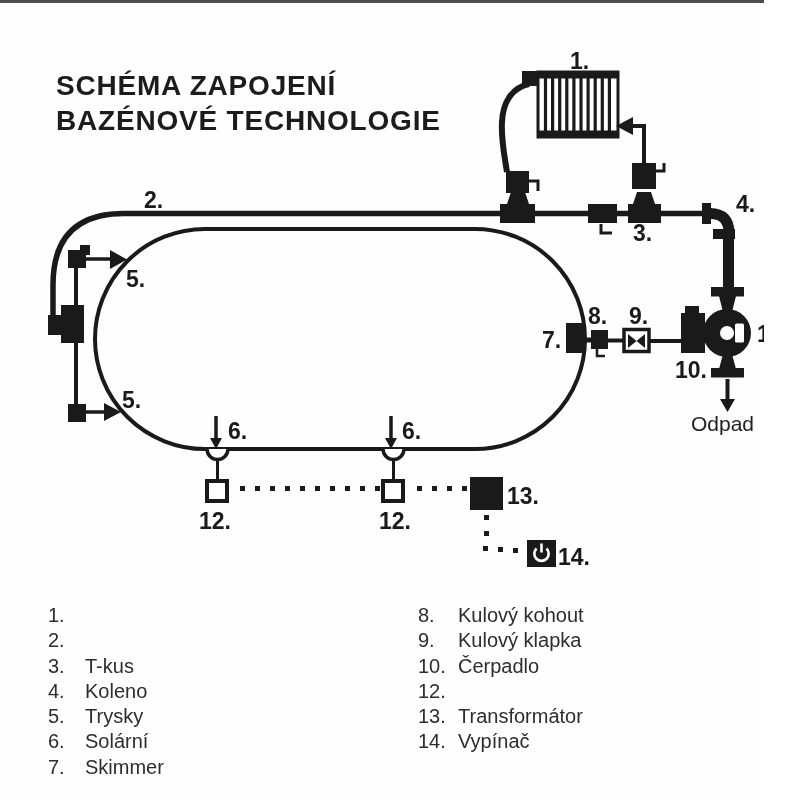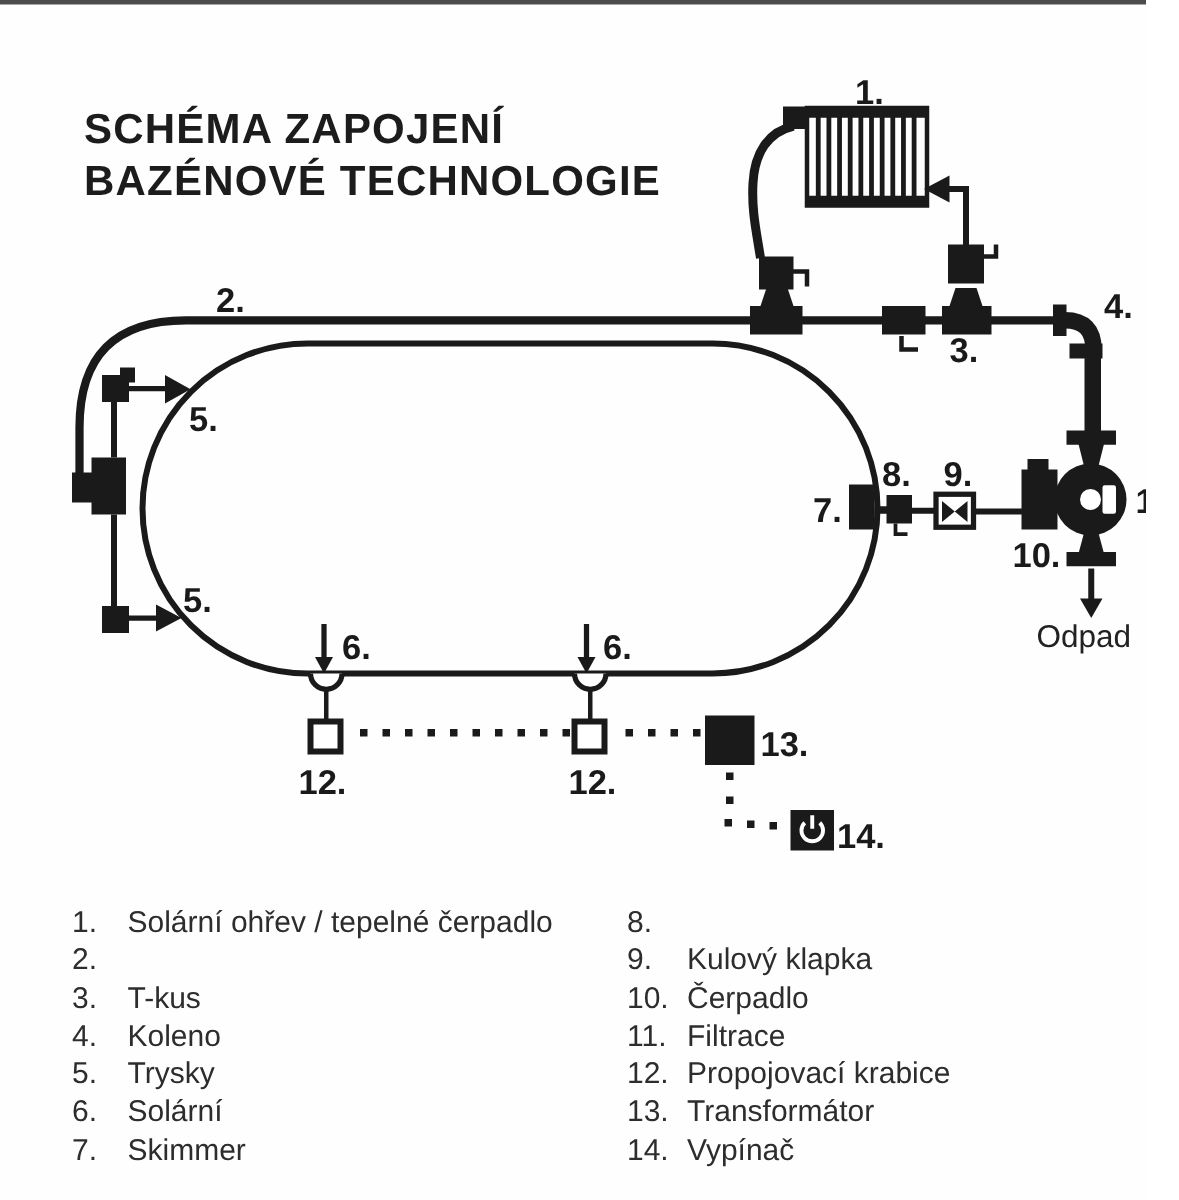--- a/index.html
+++ b/index.html
@@ -212,21 +212,20 @@
       <text x="507" y="504">13.</text>
       <text x="558" y="565">14.</text>
       <text class="plain" x="691" y="431">Odpad</text>
     </g>
   </svg>
 
   <div class="legend">
     <div class="col c1">
       <div class="row">
           <span class="num">1.</span>
-          <span class="txt">Solární ohřev / tepelné čerpadlo</span>
         </div>
       <div class="row">
           <span class="num">2.</span>
         </div>
       <div class="row">
           <span class="num">3.</span>
           <span class="txt">T-kus</span>
         </div>
       <div class="row">
           <span class="num">4.</span>
@@ -241,36 +240,32 @@
           <span class="txt">Solární</span>
         </div>
       <div class="row">
           <span class="num">7.</span>
           <span class="txt">Skimmer</span>
         </div>
     </div>
     <div class="col c2">
       <div class="row">
           <span class="num">8.</span>
+          <span class="txt">Kulový kohout</span>
         </div>
       <div class="row">
           <span class="num">9.</span>
           <span class="txt">Kulový klapka</span>
         </div>
       <div class="row">
           <span class="num">10.</span>
           <span class="txt">Čerpadlo</span>
         </div>
       <div class="row">
-          <span class="num">11.</span>
-          <span class="txt">Filtrace</span>
-        </div>
-      <div class="row">
           <span class="num">12.</span>
-          <span class="txt">Propojovací krabice</span>
         </div>
       <div class="row">
           <span class="num">13.</span>
           <span class="txt">Transformátor</span>
         </div>
       <div class="row">
           <span class="num">14.</span>
           <span class="txt">Vypínač</span>
         </div>
     </div>

